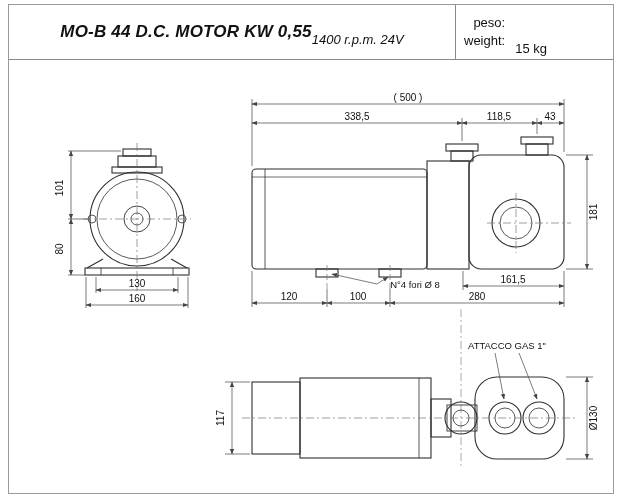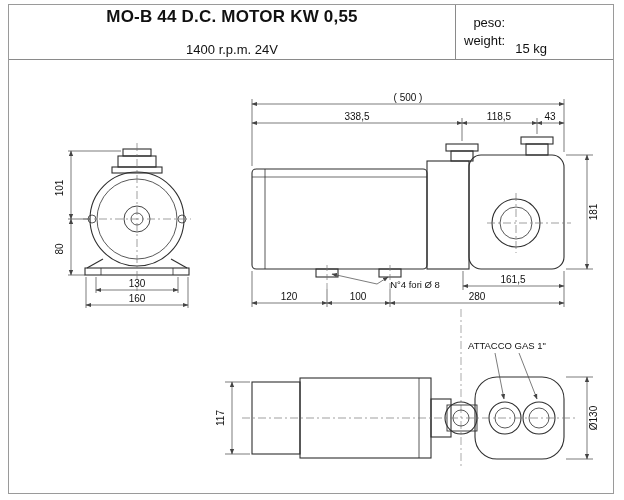--- a/index.html
+++ b/index.html
@@ -1,19 +1,19 @@
 <!DOCTYPE html>
 <html><head>
 <meta charset="utf-8">
 <style>
   html,body{margin:0;padding:0;background:#e8e8e8;}
   .page{position:relative;width:624px;height:500px;background:#ffffff;font-family:"Liberation Sans",sans-serif;}
   .sheet{position:absolute;left:8px;top:4px;width:606px;height:490px;border:1px solid #9a9a9a;background:#fff;box-sizing:border-box;}
   .title-block{display:flex;height:54px;border-bottom:1px solid #8a8a8a;}
-  .title-left{flex:1;display:flex;flex-direction:column;align-items:center;justify-content:center;}
+  .title-left{flex:1;display:flex;flex-direction:row;align-items:center;justify-content:center;font-style:italic;}
   .drawing-title{font-size:17px;font-weight:bold;color:#111;letter-spacing:0.2px;}
   .drawing-subtitle{font-size:13px;color:#111;margin-top:15px;}
   .title-right{width:158px;border-left:1px solid #8a8a8a;display:flex;align-items:center;padding:0 8px;box-sizing:border-box;gap:10px;text-align:right;}
   .weight-labels{display:flex;flex-direction:column;font-size:13px;color:#111;line-height:1.35;}
   .weight-value{font-size:13px;color:#111;margin-top:32px;}
   svg text{font-family:"Liberation Sans",sans-serif;fill:#111;}
   .dimtxt{font-size:10px;}
   .notetxt{font-size:9.5px;}
 </style>
 </head>

